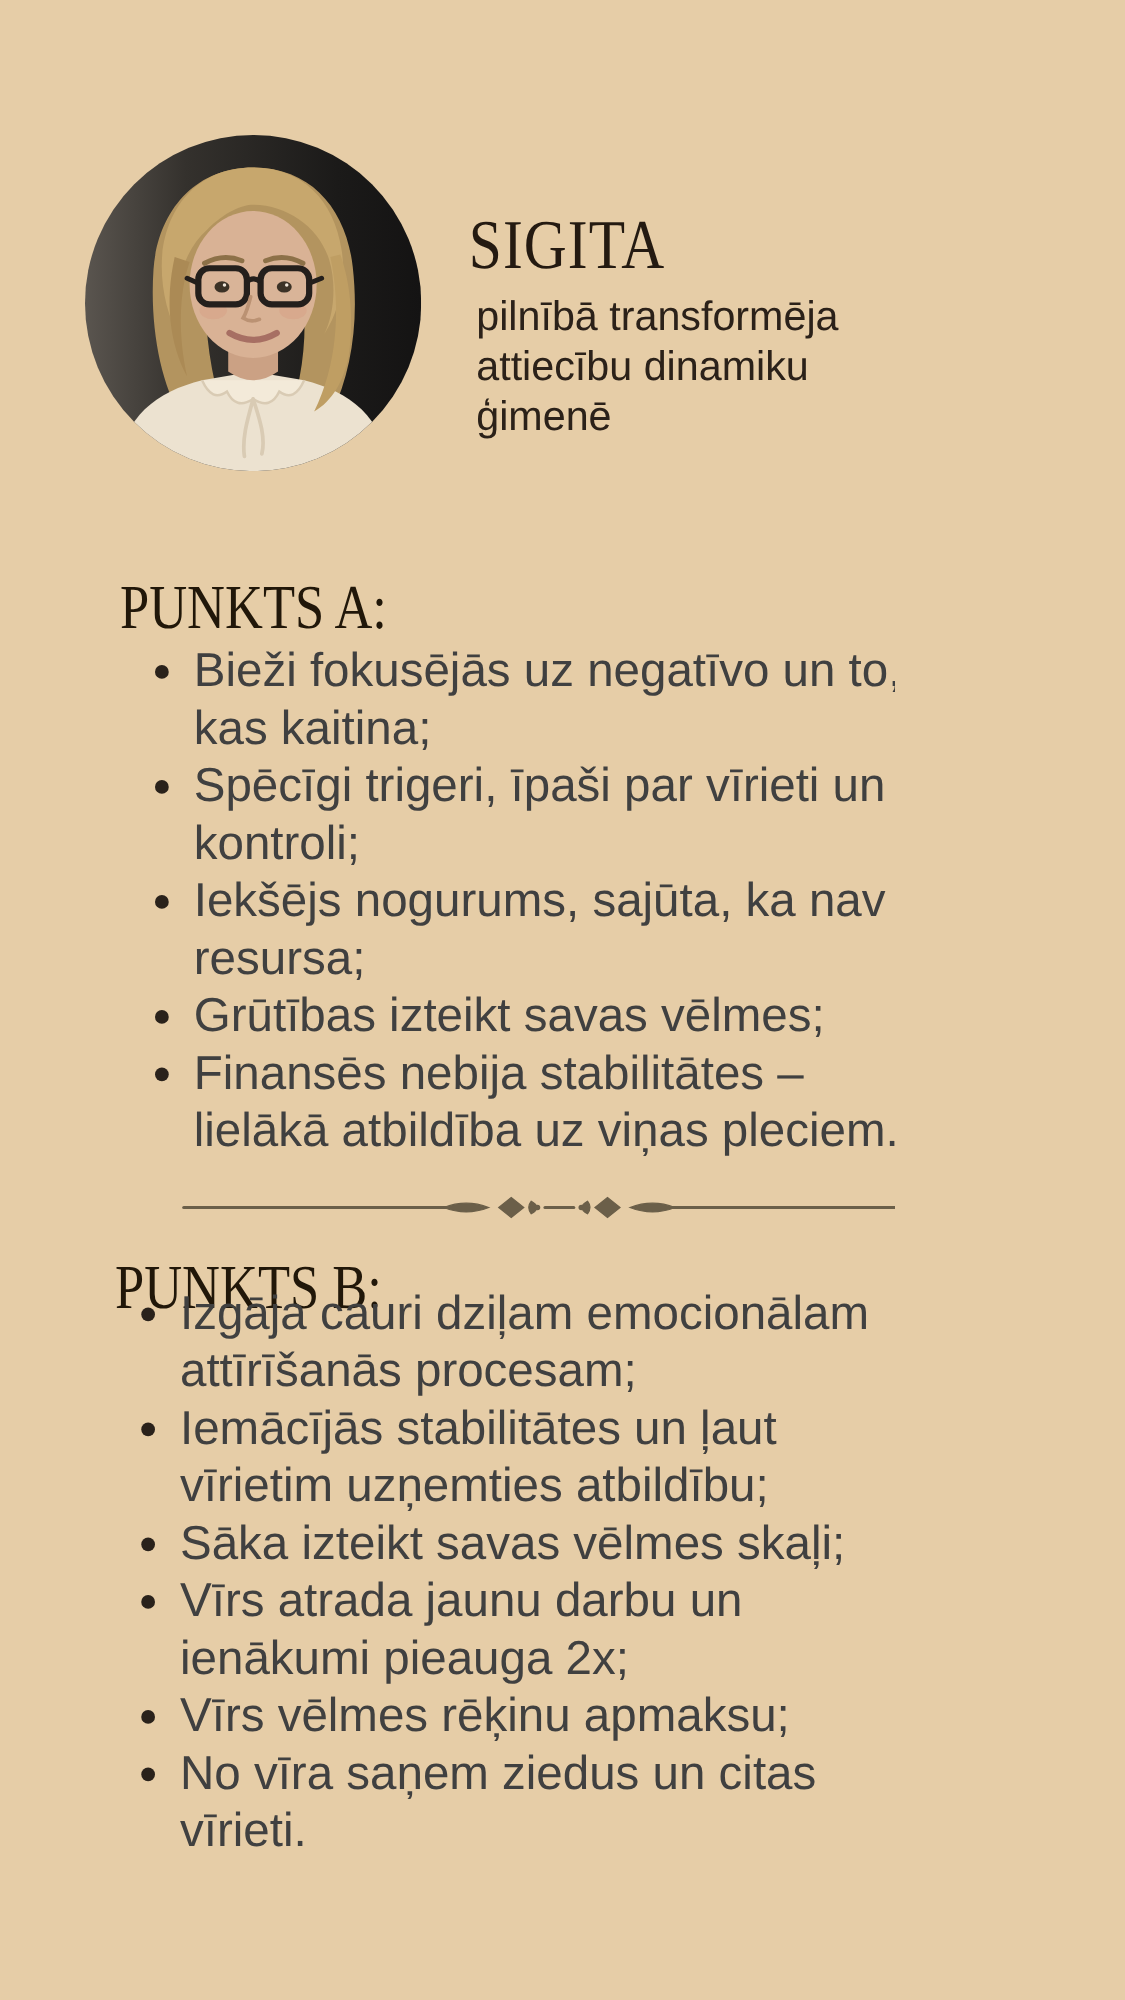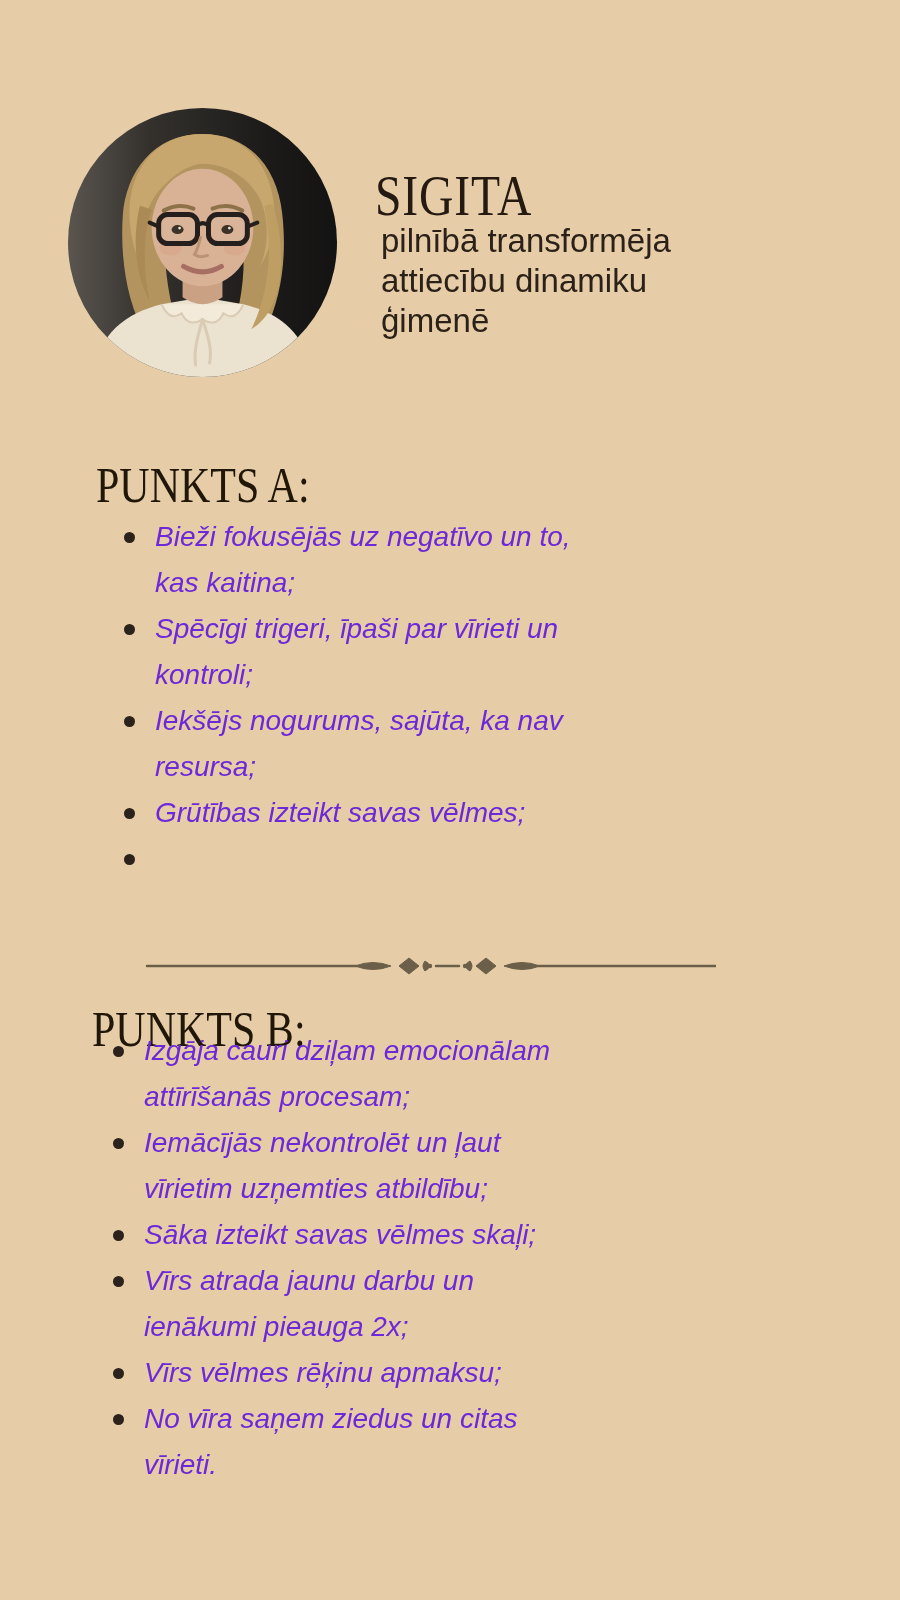--- a/index.html
+++ b/index.html
@@ -29,21 +29,21 @@
     margin: 0;
     font-family: "Liberation Serif", serif;
     font-size: 56px; font-weight: 500;
     letter-spacing: 1px;
     color: #241a11;
     transform: scaleX(0.85);
     transform-origin: left top;
     white-space: nowrap;
   }
   .subtitle {
-    position: absolute; left: 381px; top: 221px;
+    position: absolute; left: 381px; top: 233px;
     margin: 0;
     font-size: 33px; line-height: 40px;
     color: #2b2119;
     white-space: pre-line;
   }
 
   
   .heading {
     position: absolute;
     margin: 0;
@@ -61,24 +61,23 @@
   .bullets {
     position: absolute;
     margin: 0; padding: 0;
     list-style: none;
   }
   #list-a { left: 123px; top: 514px; width: 720px; }
   #list-b { left: 112px; top: 1028px; width: 740px; }
   .bullets li {
     position: relative;
     padding-left: 32px;
-    font-size: 28px; line-height: 46px;
-    color: #6d28d9;
+    font-size: 38px; line-height: 46px;
+    color: #404040;
     white-space: pre-line;
-    font-style: italic;
   }
   .bullets .dot {
     position: absolute; left: 1px; top: 18px;
     width: 11px; height: 11px;
     border-radius: 50%;
     background: #2a221b;
   }
 
   
   .divider {
@@ -147,21 +146,22 @@
 
   <h2 class="heading" id="heading-a">PUNKTS A:</h2>
   <ul class="bullets" id="list-a">
     <li><span class="dot"></span><span>Bieži fokusējās uz negatīvo un to,
 kas kaitina;</span></li>
     <li><span class="dot"></span><span>Spēcīgi trigeri, īpaši par vīrieti un
 kontroli;</span></li>
     <li><span class="dot"></span><span>Iekšējs nogurums, sajūta, ka nav
 resursa;</span></li>
     <li><span class="dot"></span><span>Grūtības izteikt savas vēlmes;</span></li>
-    <li><span class="dot"></span></li>
+    <li><span class="dot"></span><span>Finansēs nebija stabilitātes –
+lielākā atbildība uz viņas pleciem.</span></li>
   </ul>
 
   <div class="divider">
     <svg viewBox="0 0 605 30" aria-hidden="true">
       <g fill="#6b5f49" stroke="#6b5f49">
         <line x1="2" y1="15" x2="212" y2="15" stroke-width="2.5" stroke-linecap="round"></line>
         <path d="M210,15 Q228,8 246,15 Q228,22 210,15 Z" stroke-width="1"></path>
         <path d="M254,15 L264,7 L274,15 L264,23 Z" stroke-width="1"></path>
         <path d="M280,10 Q289,15 280,20 Q276,15 280,10 Z" stroke-width="1"></path>
         <circle cx="285" cy="15" r="2.2" stroke="none"></circle>
@@ -172,21 +172,21 @@
         <path d="M359,15 Q377,8 395,15 Q377,22 359,15 Z" stroke-width="1"></path>
         <line x1="393" y1="15" x2="603" y2="15" stroke-width="2.5" stroke-linecap="round"></line>
       </g>
     </svg>
   </div>
 
   <h2 class="heading" id="heading-b">PUNKTS B:</h2>
   <ul class="bullets" id="list-b">
     <li><span class="dot"></span><span>Izgāja cauri dziļam emocionālam
 attīrīšanās procesam;</span></li>
-    <li><span class="dot"></span><span>Iemācījās nekontrolēt un ļaut
+    <li><span class="dot"></span><span>Iemācījās stabilitātes un ļaut
 vīrietim uzņemties atbildību;</span></li>
     <li><span class="dot"></span><span>Sāka izteikt savas vēlmes skaļi;</span></li>
     <li><span class="dot"></span><span>Vīrs atrada jaunu darbu un
 ienākumi pieauga 2x;</span></li>
     <li><span class="dot"></span><span>Vīrs vēlmes rēķinu apmaksu;</span></li>
     <li><span class="dot"></span><span>No vīra saņem ziedus un citas
 vīrieti.</span></li>
   </ul>
 
 </div>

